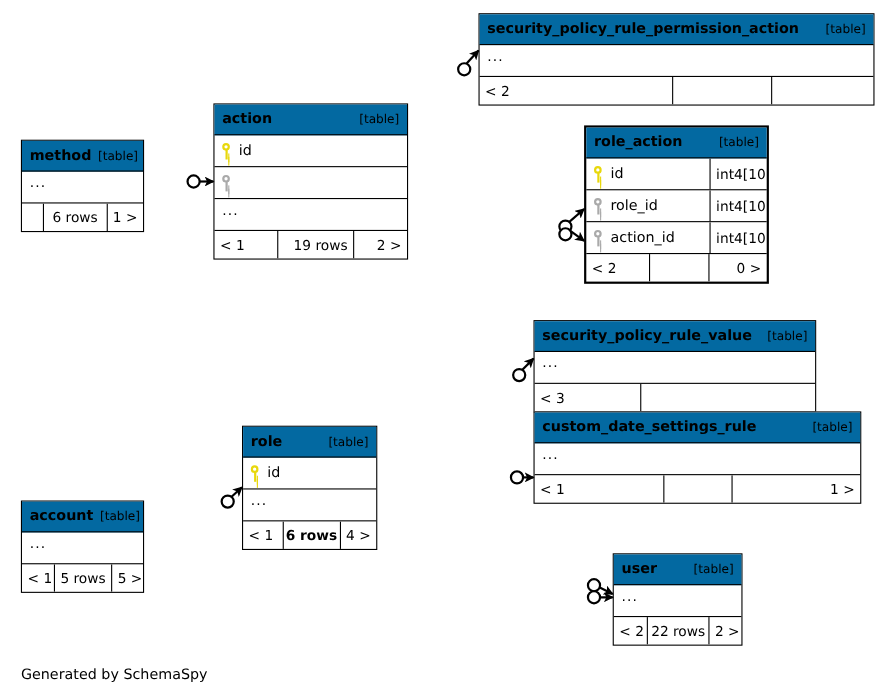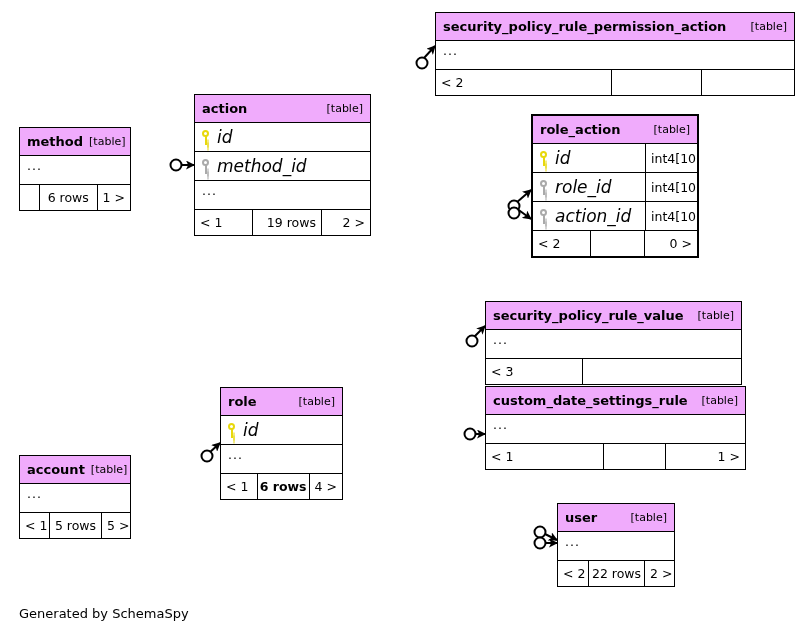--- a/index.html
+++ b/index.html
@@ -37,21 +37,21 @@
     border-bottom: 1px solid #000000;
     display: flex;
     align-items: center;
     height: 29px;
     overflow: hidden;
   }
   .row.last { border-bottom: none; }
 
   
   .hdr {
-    background: #f0abfc;
+    background: #0369a1;
     height: 28px;
     padding: 0 7px;
     justify-content: space-between;
   }
   .hdr .tname {
     font-weight: bold;
     font-size: 13px;
     letter-spacing: 0px;
     white-space: nowrap;
   }
@@ -61,24 +61,23 @@
     color: #000000;
     white-space: nowrap;
   }
   .hdr.tight { justify-content: flex-start; }
   .hdr.tight .ttag { margin-left: 6px; }
 
   
   .col { padding: 0 6px; }
   .col .cname {
     margin-left: 7px;
-    font-size: 17px;
+    font-size: 13px;
     white-space: nowrap;
     flex: 1 1 auto;
-    font-style: italic;
   }
   .col .ctype {
     box-sizing: border-box;
     border-left: 1px solid #000000;
     height: 100%;
     display: flex;
     align-items: center;
     padding-left: 5px;
     font-size: 12.5px;
     white-space: nowrap;
@@ -180,21 +179,20 @@
     <div class="row hdr">
       <span class="tname">action</span>
       <span class="ttag">[table]</span>
     </div>
     <div class="row col">
       <span class="key pk"></span>
       <span class="cname">id</span>
     </div>
     <div class="row col">
       <span class="key fk"></span>
-      <span class="cname">method_id</span>
     </div>
     <div class="row ellip">...</div>
     <div class="row foot last">
       <span class="fc l" style="width:58px;">&lt; 1</span>
       <span class="fc r" style="width:69px;">19 rows</span>
       <span class="fc r" style="flex:1 1 auto;">2 &gt;</span>
     </div>
   </div>
 
   <div class="node" style="left:19px; top:127px; width:112px;">
@@ -230,33 +228,33 @@
       <span class="cname">action_id</span>
       <span class="ctype" style="width:52px;">int4[10]</span>
     </div>
     <div class="row foot last">
       <span class="fc l" style="width:58px;">&lt; 2</span>
       <span class="fc c" style="width:54px;"></span>
       <span class="fc r" style="flex:1 1 auto;">0 &gt;</span>
     </div>
   </div>
 
-  <div class="node" style="left:485px; top:301px; width:257px;">
+  <div class="node" style="left:485px; top:291px; width:257px;">
     <div class="row hdr">
       <span class="tname">security_policy_rule_value</span>
       <span class="ttag">[table]</span>
     </div>
     <div class="row ellip">...</div>
     <div class="row foot last">
       <span class="fc l" style="width:97px;">&lt; 3</span>
       <span class="fc r" style="flex:1 1 auto;"></span>
     </div>
   </div>
 
-  <div class="node" style="left:485px; top:386px; width:261px;">
+  <div class="node" style="left:485px; top:374px; width:298px;">
     <div class="row hdr">
       <span class="tname">custom_date_settings_rule</span>
       <span class="ttag">[table]</span>
     </div>
     <div class="row ellip">...</div>
     <div class="row foot last">
       <span class="fc l" style="width:118px;">&lt; 1</span>
       <span class="fc c" style="width:62px;"></span>
       <span class="fc r" style="flex:1 1 auto;">1 &gt;</span>
     </div>

